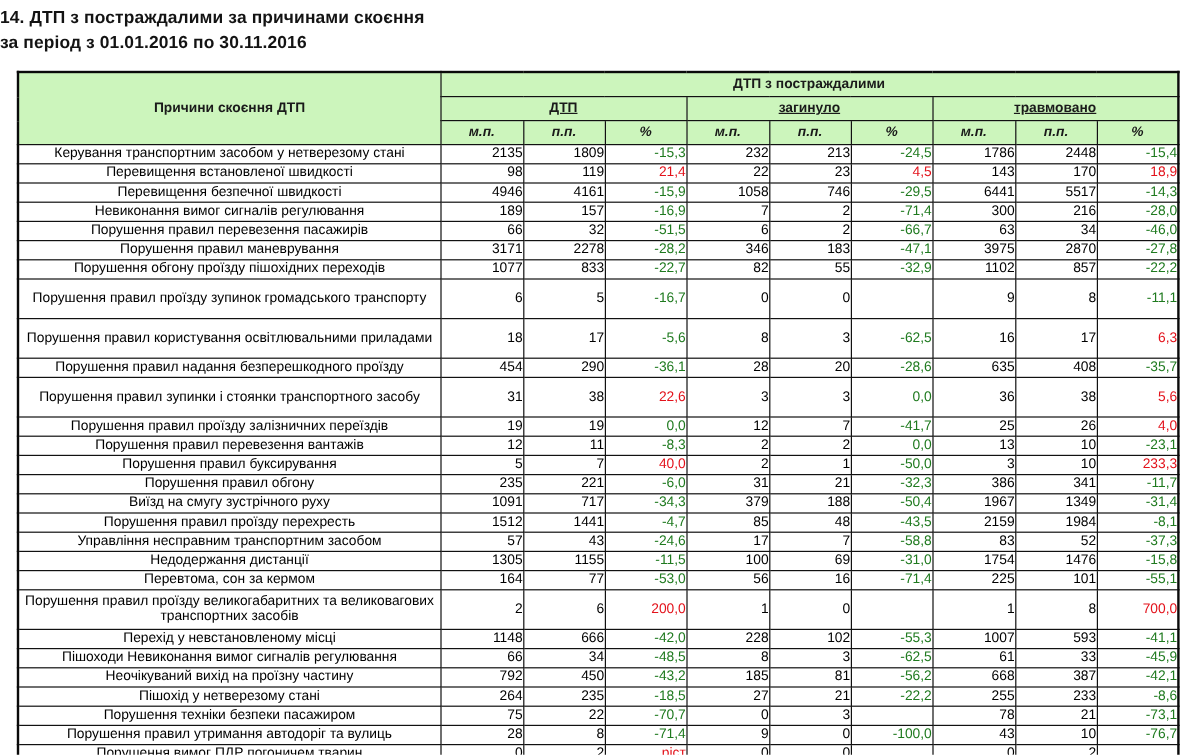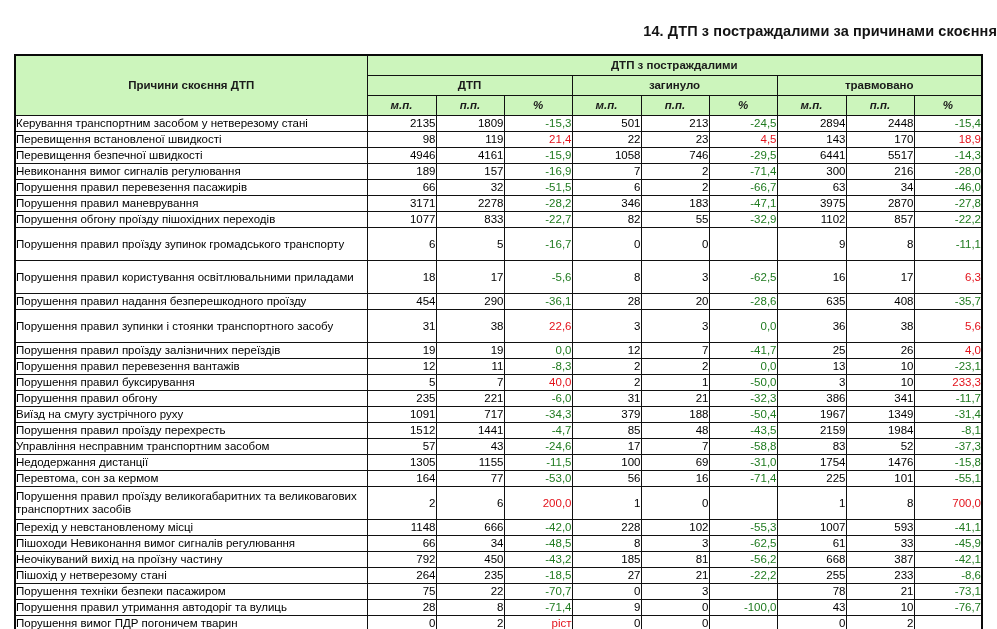--- a/index.html
+++ b/index.html
@@ -19,22 +19,22 @@
 
   #page {
     position: relative;
     width: 997px;
     height: 629px;
     box-sizing: border-box;
   }
 
   
   .title-block {
-    padding-top: 21px;
-    text-align: right;
+    padding-top: 5px;
+    text-align: left;
   }
   .title-line {
     font-size: 14.5px;
     font-weight: bold;
     line-height: 21px;
     letter-spacing: 0.1px;
     color: #131313;
   }
 
   
@@ -67,34 +67,35 @@
     padding: 2px 3px;
   }
   th.cause-head {
     height: 47px;
   }
   th.group-head {
     height: 15px;
   }
   th.sub-head {
     height: 15px;
+    text-decoration: underline;
   }
   th.unit-head {
     height: 15px;
     font-size: 11px;
     font-style: italic;
   }
 
   
   table.report tbody td {
     background: #ffffff;
     vertical-align: middle;
   }
   td.cause {
-    text-align: left;
+    text-align: center;
     padding: 1px 2px 1px 4px;
     font-size: 11.7px;
     line-height: 14px;
     white-space: normal;
     vertical-align: top;
   }
   tr.single td.cause {
     vertical-align: middle;
   }
   td.num {
@@ -123,20 +124,21 @@
   col.c-n     { width: 69px; }
   col.c-p     { width: 68px; }
 </style>
 </head>
 <body>
 
 <div id="page">
 
   <div class="title-block">
     <div class="title-line">14. ДТП з постраждалими за причинами скоєння</div>
+    <div class="title-line">за період з 01.01.2016 по 30.11.2016</div>
   </div>
 
   <div class="table-wrap">
     <table class="report">
       <colgroup>
         <col class="c-cause">
         <col class="c-n">
           <col class="c-p">
           <col class="c-p">
         <col class="c-n">
@@ -167,24 +169,24 @@
           <th class="unit-head">п.п.</th>
           <th class="unit-head">%</th>
         </tr>
       </thead>
       <tbody id="tbody">
           <tr class="r-single single">
             <td class="cause">Керування транспортним засобом у нетверезому стані</td>
             <td class="num">2135</td>
             <td class="num">1809</td>
             <td class="pct neg">-15,3</td>
-            <td class="num">501</td>
+            <td class="num">232</td>
             <td class="num">213</td>
             <td class="pct neg">-24,5</td>
-            <td class="num">2894</td>
+            <td class="num">1786</td>
             <td class="num">2448</td>
             <td class="pct neg">-15,4</td>
           </tr>
           <tr class="r-single single">
             <td class="cause">Перевищення встановленої швидкості</td>
             <td class="num">98</td>
             <td class="num">119</td>
             <td class="pct pos">21,4</td>
             <td class="num">22</td>
             <td class="num">23</td>

